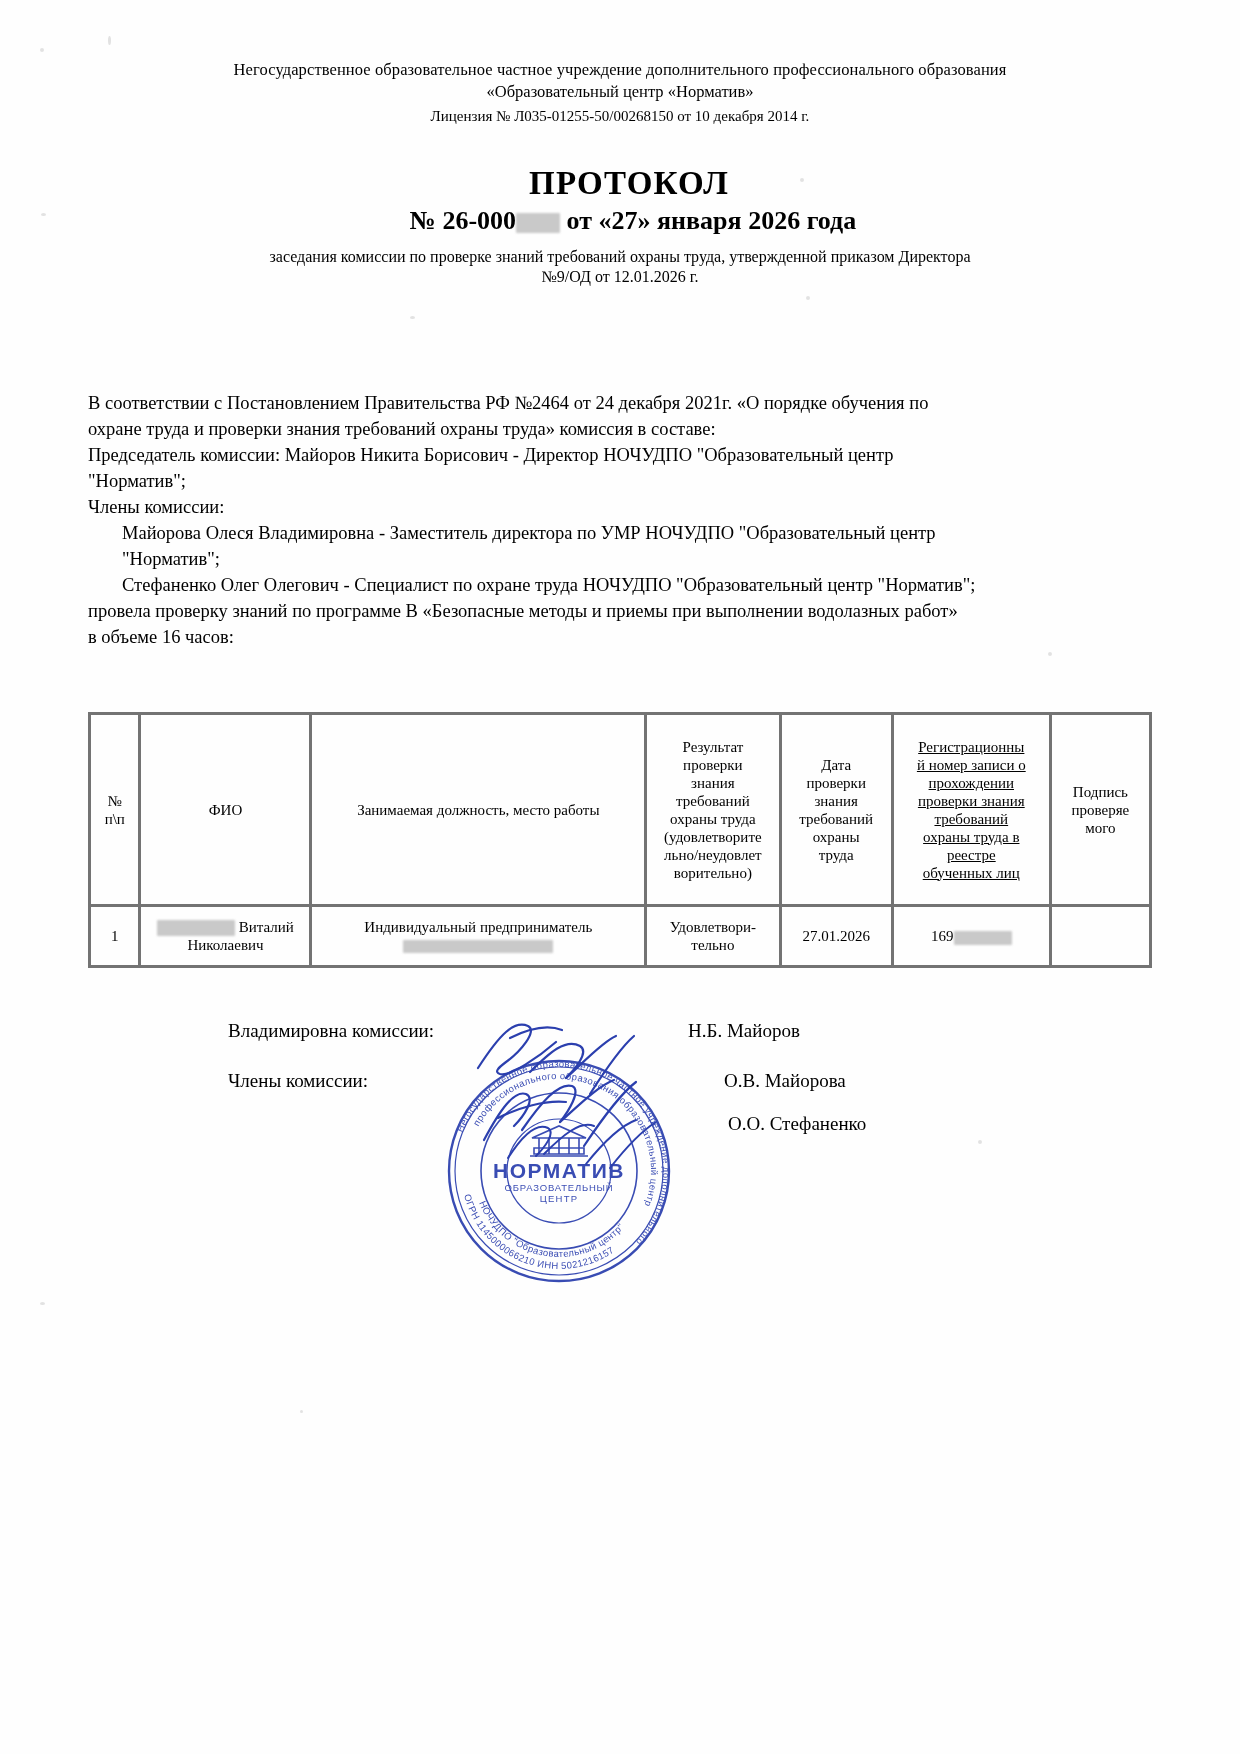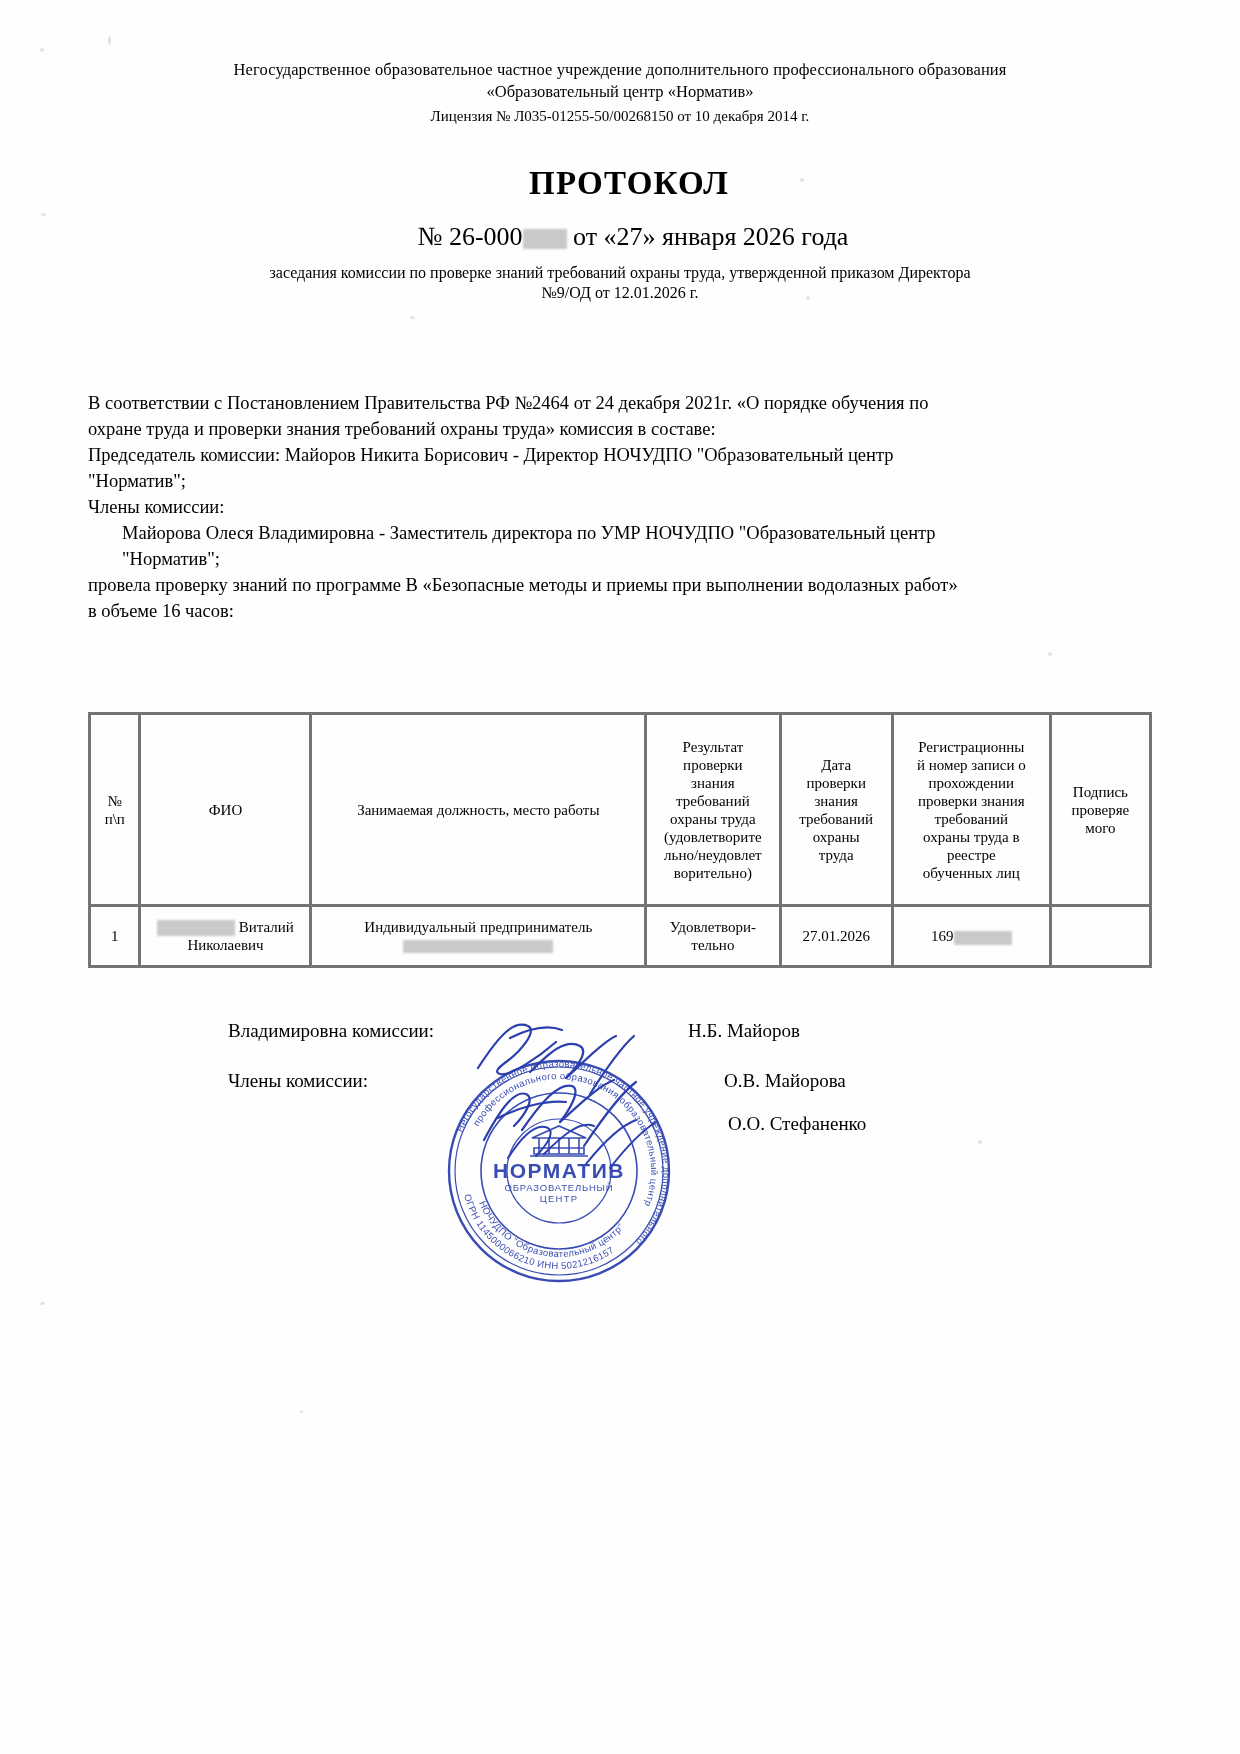--- a/index.html
+++ b/index.html
@@ -56,22 +56,22 @@
     text-align: center;
   }
   .doc-title {
     font-size: 33px;
     font-weight: bold;
     letter-spacing: 1.2px;
     margin-left: 18px;
   }
   .doc-number {
     font-size: 26px;
-    font-weight: normal;
-    margin-top: 20px;
+    font-weight: bold;
+    margin-top: 4px;
     padding-left: 26px;
   }
   .redact {
     display: inline-block;
     background: #c9c9c9;
     color: transparent;
     border-radius: 1px;
     filter: blur(1.3px);
     vertical-align: middle;
     user-select: none;
@@ -111,21 +111,21 @@
     text-align: center;
     font-weight: normal;
     line-height: 18px;
   }
   table.grid thead td { height: 185px; }
   .col-n    { width: 42px; }
   .col-fio  { width: 164px; margin-top: 6px; }
   .col-pos  { width: 330px; margin-top: 20px; }
   .col-res  { width: 126px; }
   .col-date { width: 104px; }
-  .col-reg  { width: 150px; }
+  .col-reg  { width: 150px; text-decoration: underline; }
   .col-sig  { width: 92px; }
   tbody td { height: 54px; }
   td.left-cell { text-align: left; padding-left: 6px; }
 
   .signatures {
     position: absolute;
     top: 1020px;
     left: 0;
     width: 100%;
     font-size: 19px;
@@ -193,20 +193,21 @@
   </div>
 
   <div class="body-text">
     <p>В соответствии с  Постановлением Правительства РФ №2464 от 24 декабря 2021г. «О порядке обучения по</p>
     <p>охране труда и проверки знания требований охраны труда» комиссия в составе:</p>
     <p>Председатель комиссии: Майоров Никита Борисович  - Директор НОЧУДПО "Образовательный центр</p>
     <p>"Норматив";</p>
     <p>Члены комиссии:</p>
     <p class="indent">Майорова Олеся Владимировна - Заместитель директора по УМР НОЧУДПО "Образовательный центр</p>
     <p class="indent">"Норматив";</p>
+    <p class="indent">Стефаненко Олег Олегович - Специалист по охране труда НОЧУДПО "Образовательный центр "Норматив";</p>
     <p>провела проверку знаний по программе В «Безопасные методы и приемы при выполнении водолазных работ»</p>
     <p>в объеме 16 часов:</p>
   </div>
 
   <table class="grid">
     <thead>
       <tr>
         <td class="col-n">
           <div>№</div>
             <div>п\п</div>

